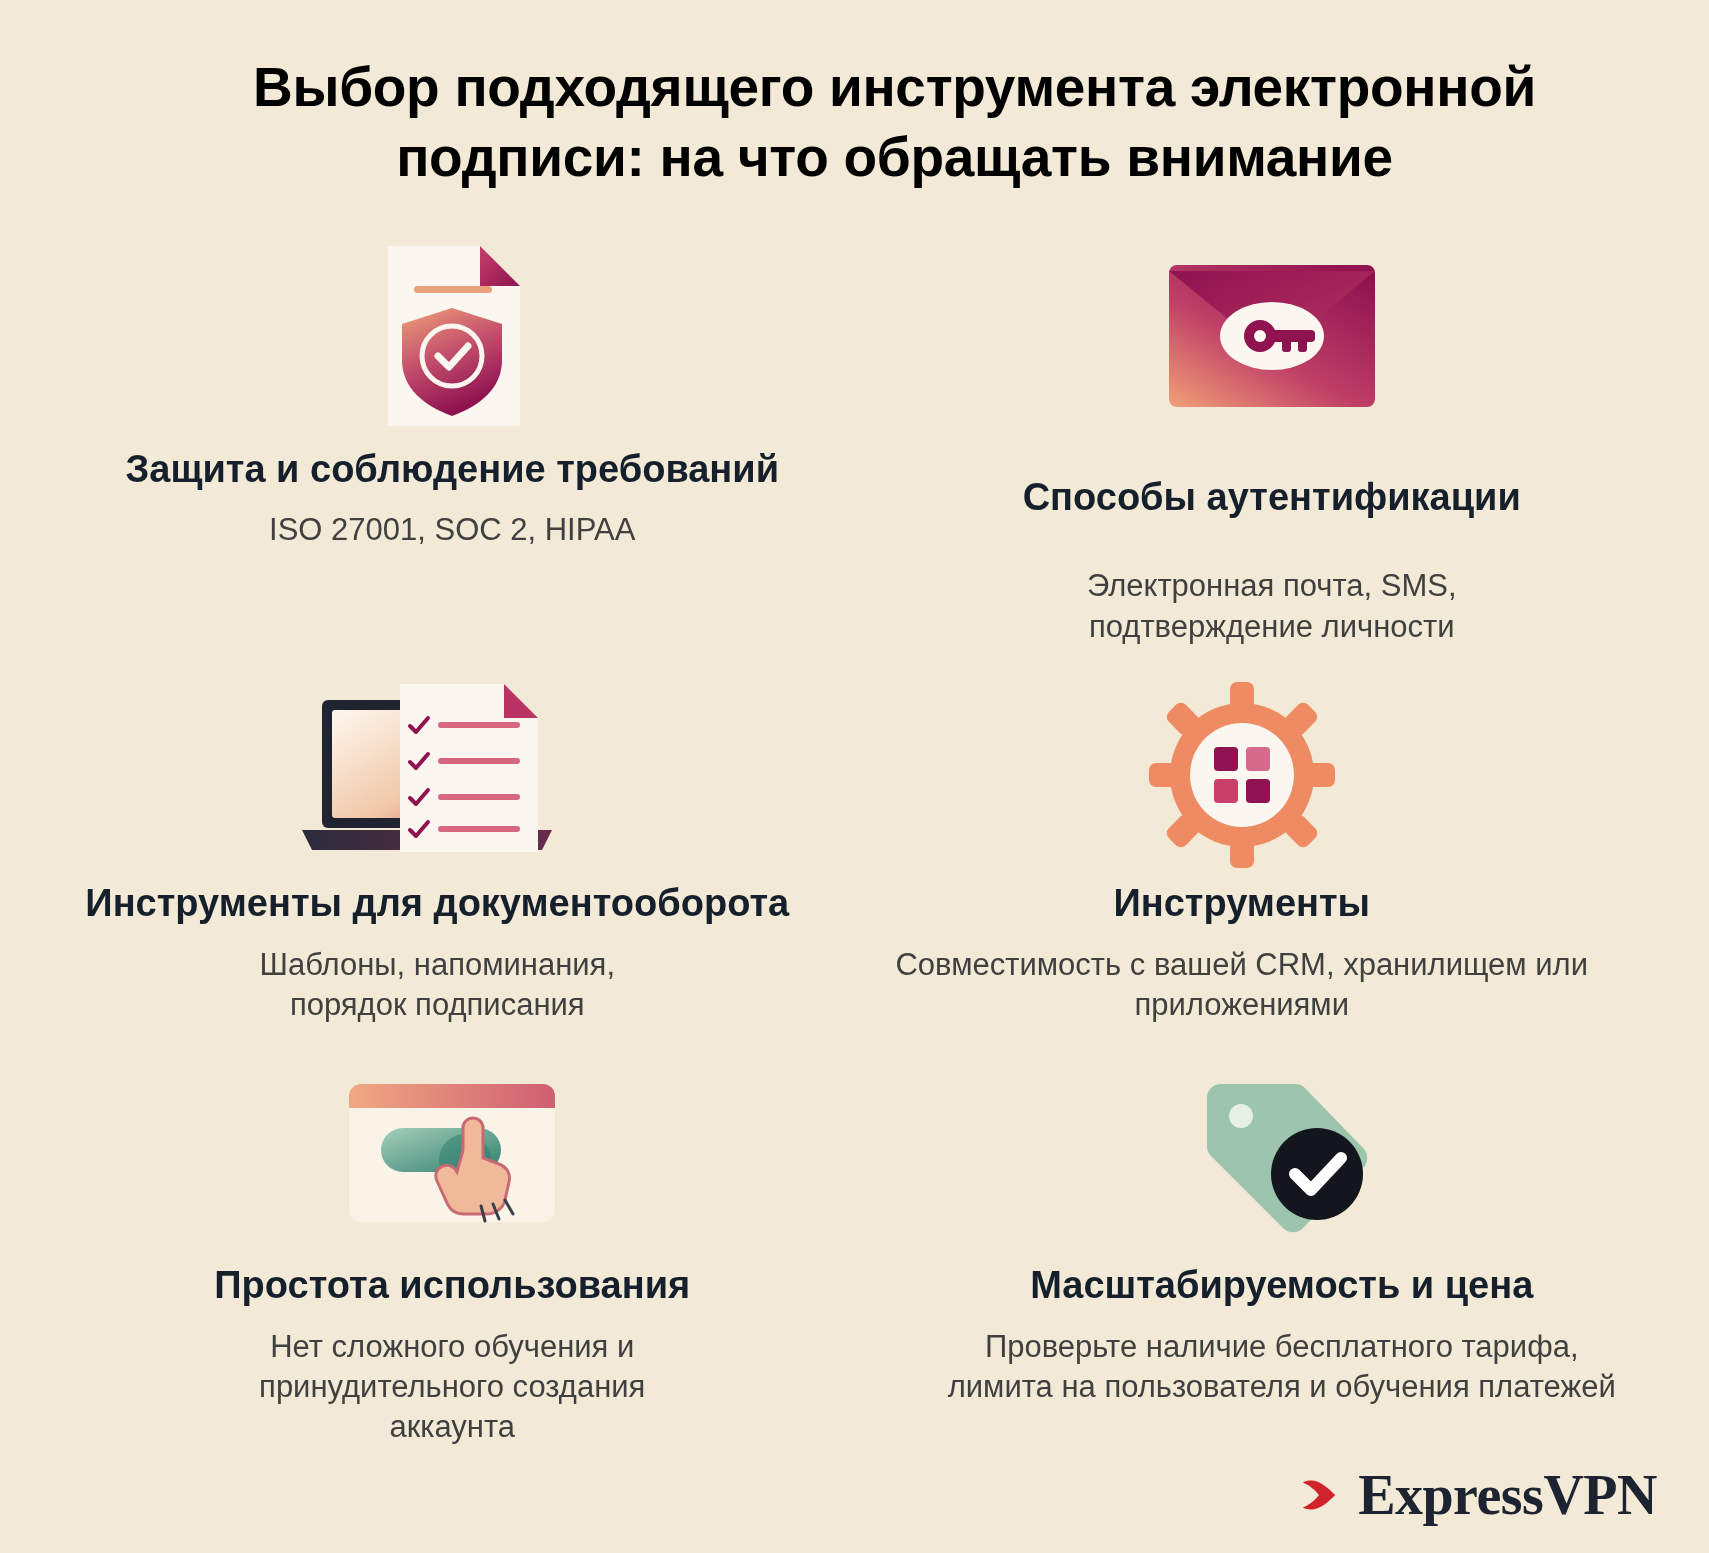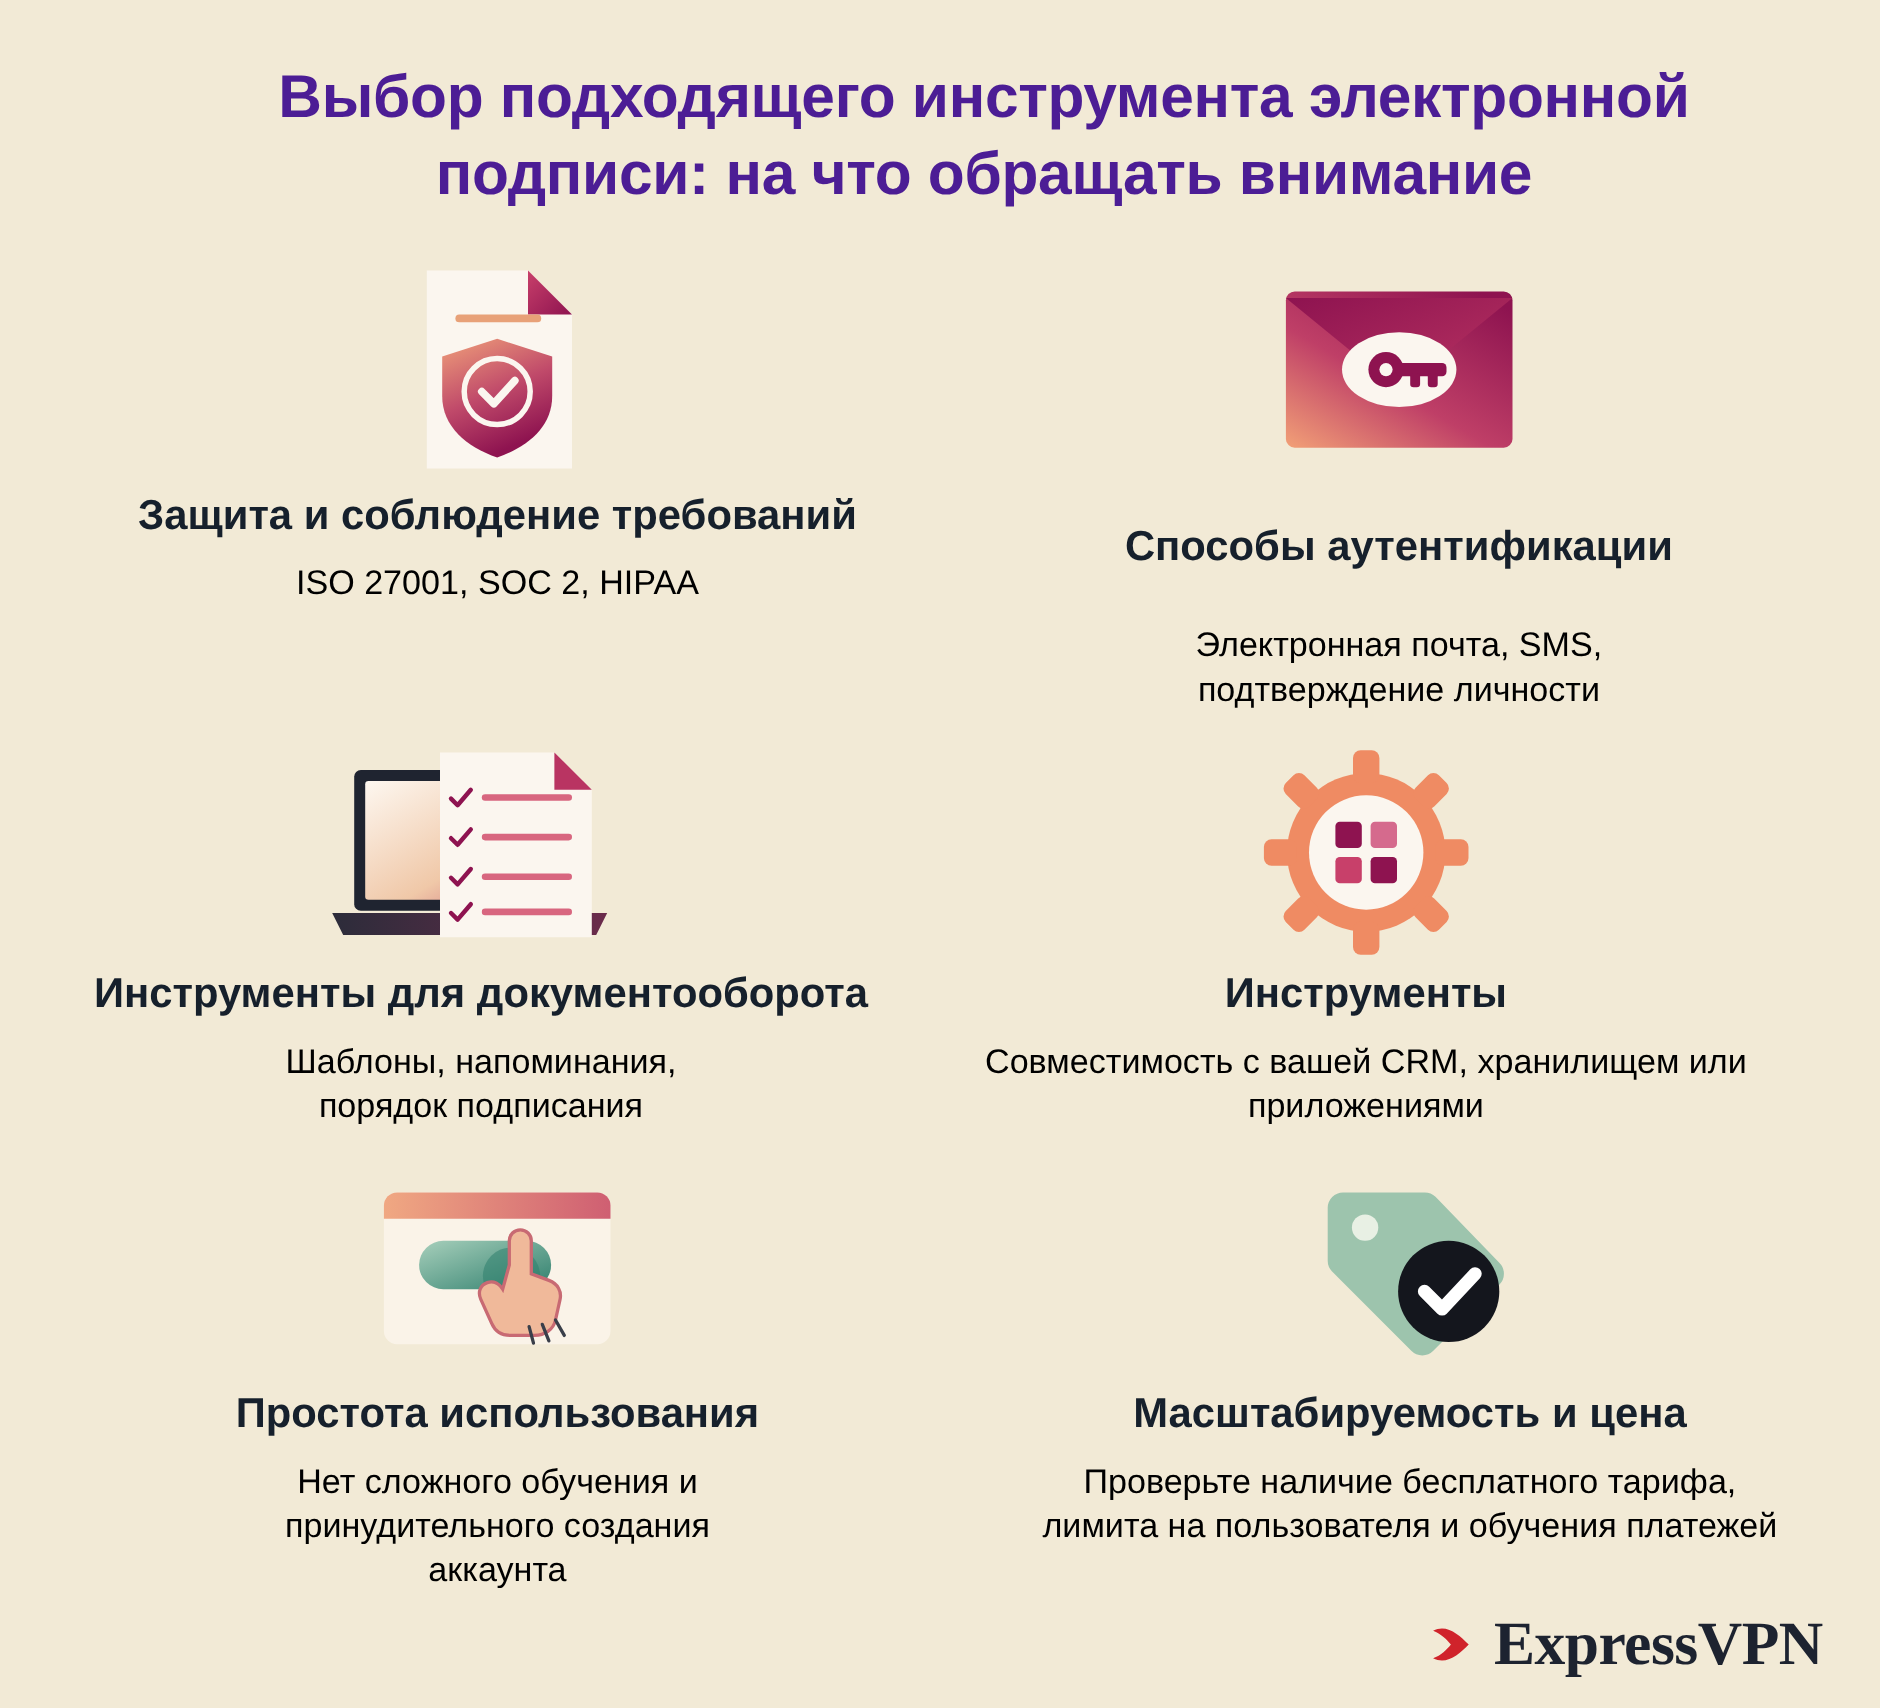--- a/index.html
+++ b/index.html
@@ -22,21 +22,21 @@
     position: relative;
     box-sizing: border-box;
     padding: 0;
   }
 
   .title {
     text-align: center;
     font-size: 55px;
     line-height: 1.28;
     font-weight: 700;
-    color: #4c1d95;
+    color: #000000;
     letter-spacing: -0.3px;
     padding: 52px 110px 0 150px;
     box-sizing: border-box;
     margin-left: 40px;
   }
 
   .grid {
     position: relative;
     margin-top: 38px;
     display: grid;
@@ -65,21 +65,21 @@
     font-weight: 700;
     color: #16202c;
     text-align: center;
     line-height: 1.2;
     margin-top: 6px;
   }
 
   .cell-sub {
     font-size: 31px;
     font-weight: 400;
-    color: #000000;
+    color: #404040;
     text-align: center;
     line-height: 1.3;
     margin-top: 18px;
     max-width: 620px;
   }
 
   
   .cell.c1 { padding-left: 90px; }
   .cell.c2 { padding-right: 60px; gap: 28px; }
   .cell.c3 { padding-left: 60px; }

